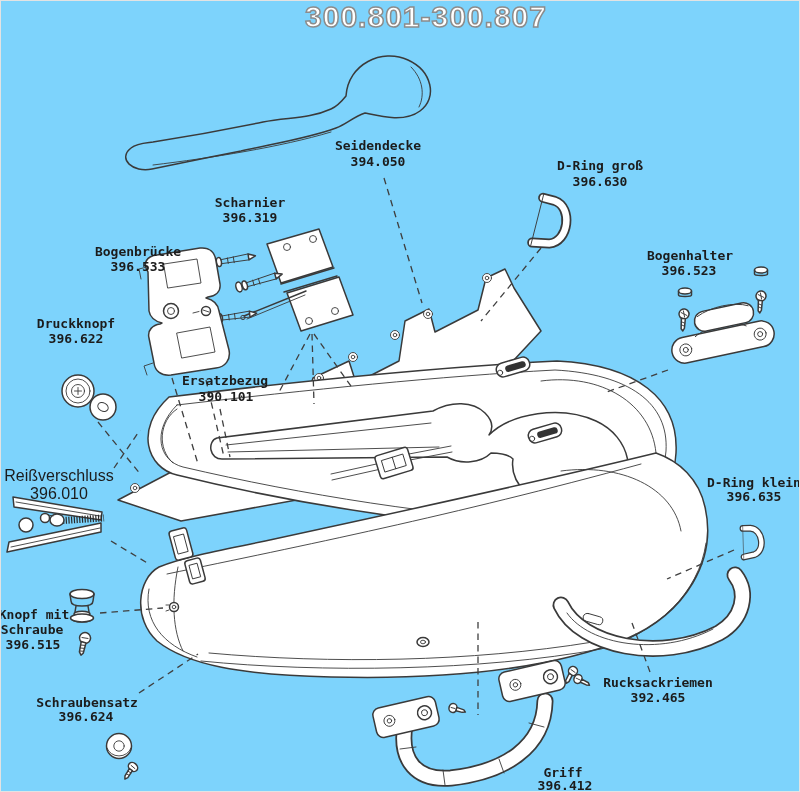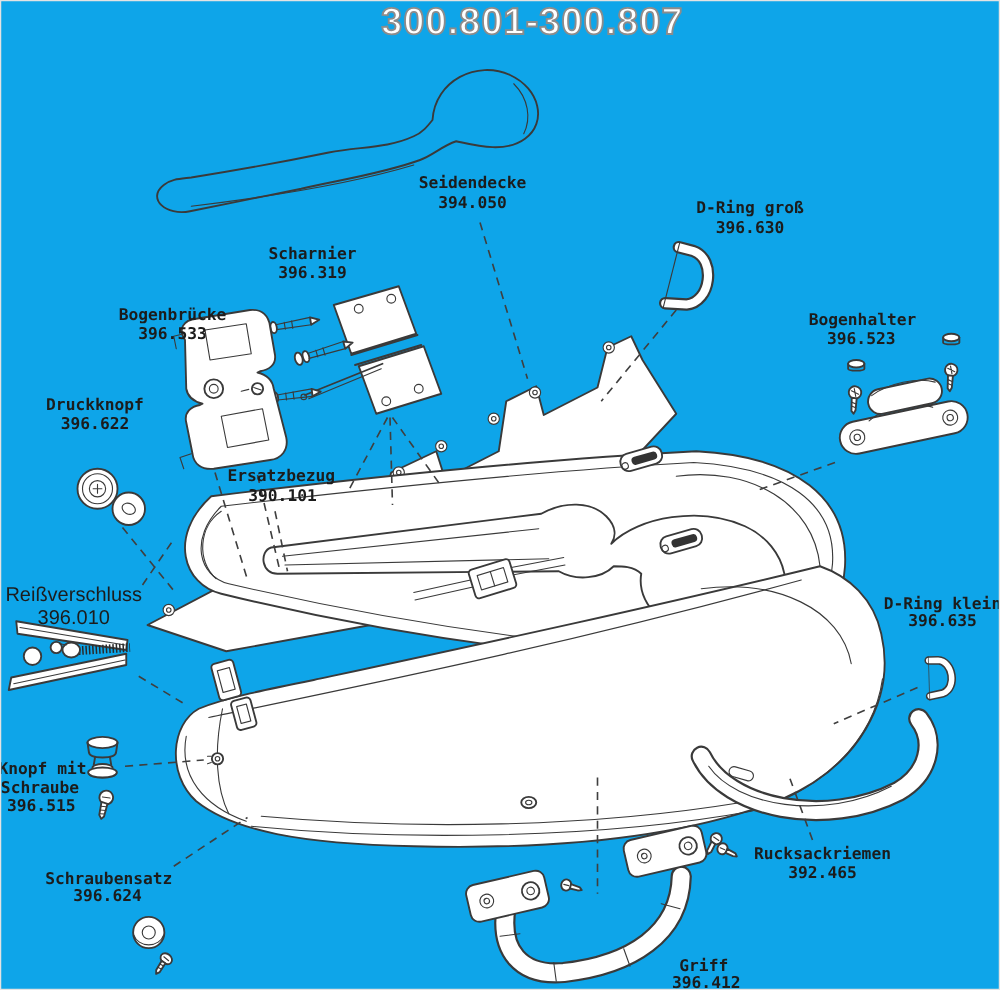--- a/index.html
+++ b/index.html
@@ -1,16 +1,16 @@
 <!DOCTYPE html>
 <html><head>
 <meta charset="utf-8">
 <style>
   html,body{margin:0;padding:0;background:#fff;}
-  #stage{position:relative;width:800px;height:792px;background:#0ea5e9;overflow:hidden;
+  #stage{position:relative;width:800px;height:792px;background:#7dd3fc;overflow:hidden;
          border:1px solid #e3e3e3;box-sizing:border-box;
          font-family:"DejaVu Sans Mono", monospace;}
   svg{position:absolute;left:0;top:0;}
   .ln{fill:none;stroke:#3a3a3a;stroke-width:1.5;stroke-linejoin:round;stroke-linecap:round;}
   .fw{fill:#ffffff;stroke:#3a3a3a;stroke-width:1.5;stroke-linejoin:round;}
   .thin{fill:none;stroke:#3a3a3a;stroke-width:0.9;stroke-linejoin:round;stroke-linecap:round;}
   .dash{fill:none;stroke:#3f3f3f;stroke-width:1.3;stroke-dasharray:6.5 5;stroke-linecap:butt;}
   .tube-out{fill:none;stroke:#3a3a3a;stroke-linecap:round;stroke-linejoin:round;}
   .tube-in{fill:none;stroke:#ffffff;stroke-linecap:round;stroke-linejoin:round;}
   .teeth{fill:none;stroke:#2a2a2a;stroke-width:7;stroke-dasharray:1.2 1.5;}

